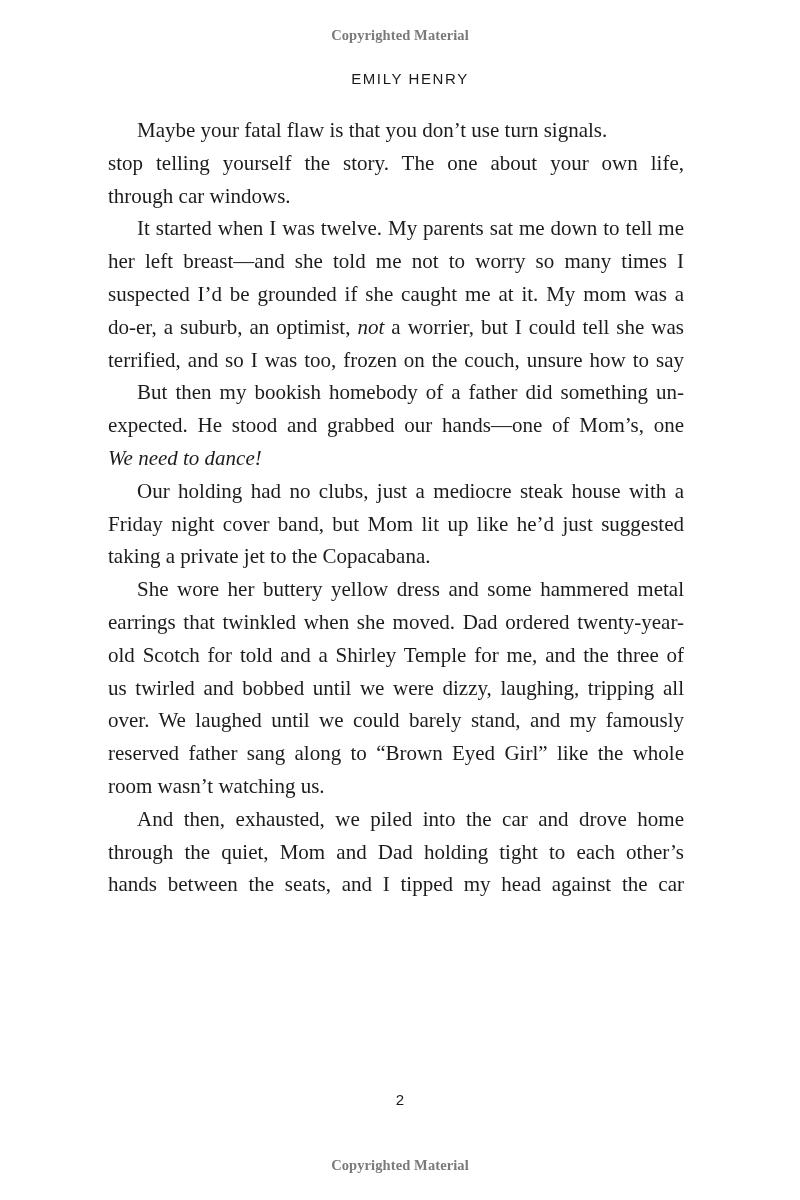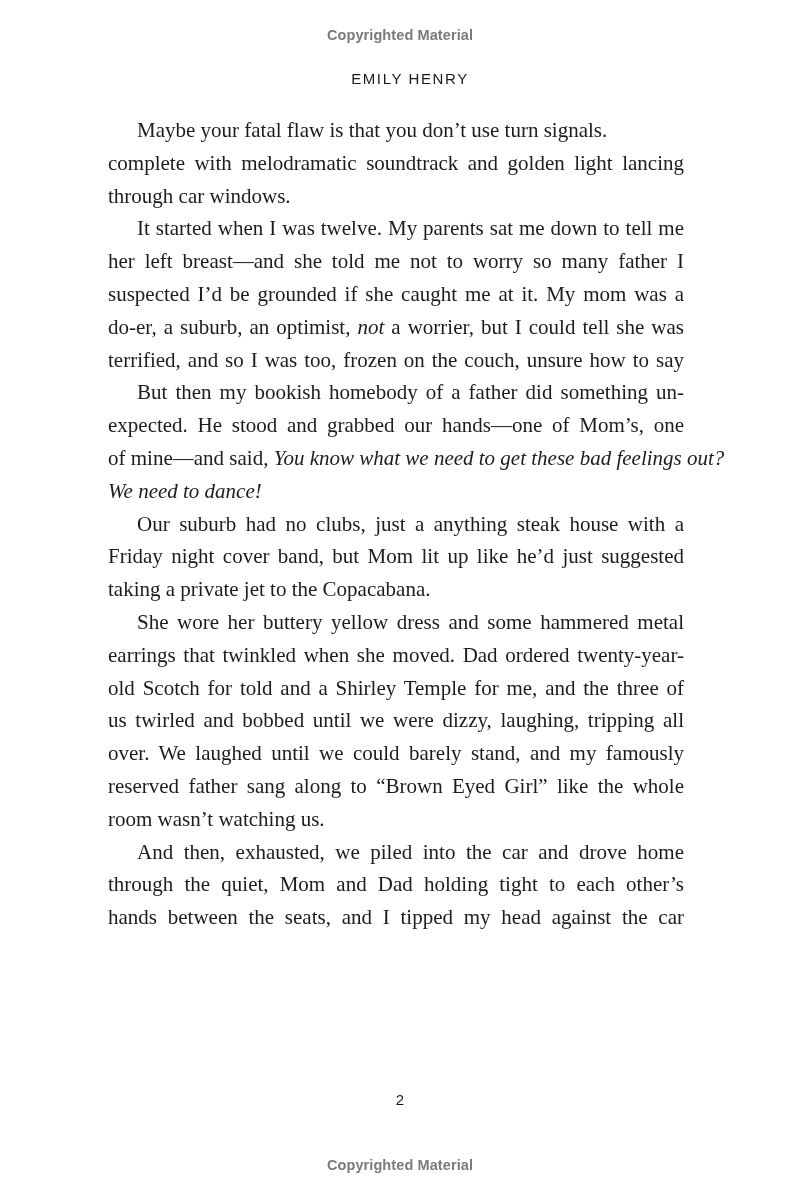--- a/index.html
+++ b/index.html
@@ -1,19 +1,19 @@
 <!DOCTYPE html>
 <html><head>
 <meta charset="utf-8">
 <style>
   html, body { margin: 0; padding: 0; background: #ffffff; }
   body { width: 800px; height: 1200px; position: relative; overflow: hidden; }
   .watermark {
     position: absolute; left: 0; width: 800px; text-align: center;
-    font-family: Liberation Sans, sans-serif; font-weight: bold;
+    font-family: Liberation Serif, serif; font-weight: bold;
     font-size: 14.5px; color: #7a7a7a; letter-spacing: 0.1px;
   }
   .wm-top { top: 27px; }
   .wm-bottom { top: 1157px; }
   .running-head {
     position: absolute; top: 70px; left: 10px; width: 800px; text-align: center;
     font-family: "Liberation Sans", sans-serif; font-size: 15px;
     letter-spacing: 1.6px; color: #1a1a1a;
   }
   .body-text {
@@ -36,38 +36,37 @@
 <body>
 
 <div class="watermark wm-top">Copyrighted Material</div>
 <div class="running-head">EMILY HENRY</div>
 
 <div class="body-text" id="body-text">
     <div>
       <span class="line indent last"><span>Maybe your fatal flaw is that you don’t use turn signals.</span></span>
     </div>
     <div>
-      <span class="line"><span>complete with melodramatic soundtrack and golden light lancing</span></span>
+      <span class="line"><span>stop telling yourself the story. The one about your own life,</span></span>
       <span class="line last"><span>through car windows.</span></span>
     </div>
     <div>
       <span class="line indent"><span>It started when I was twelve. My parents sat me down to tell me</span></span>
-      <span class="line"><span>her left breast—and she told me not to worry so many father I</span></span>
+      <span class="line"><span>her left breast—and she told me not to worry so many times I</span></span>
       <span class="line"><span>suspected I’d be grounded if she caught me at it. My mom was a</span></span>
       <span class="line"><span>do-er, a suburb, an optimist, </span><em>not</em><span> a worrier, but I could tell she was</span></span>
       <span class="line"><span>terrified, and so I was too, frozen on the couch, unsure how to say</span></span>
     </div>
     <div>
       <span class="line indent"><span>But then my bookish homebody of a father did something un-</span></span>
       <span class="line"><span>expected. He stood and grabbed our hands—one of Mom’s, one</span></span>
-      <span class="line"><span>of mine—and said, </span><em>You know what we need to get these bad feelings out?</em></span>
       <span class="line last"><em>We need to dance!</em></span>
     </div>
     <div>
-      <span class="line indent"><span>Our suburb had no clubs, just a anything steak house with a</span></span>
+      <span class="line indent"><span>Our holding had no clubs, just a mediocre steak house with a</span></span>
       <span class="line"><span>Friday night cover band, but Mom lit up like he’d just suggested</span></span>
       <span class="line last"><span>taking a private jet to the Copacabana.</span></span>
     </div>
     <div>
       <span class="line indent"><span>She wore her buttery yellow dress and some hammered metal</span></span>
       <span class="line"><span>earrings that twinkled when she moved. Dad ordered twenty-year-</span></span>
       <span class="line"><span>old Scotch for told and a Shirley Temple for me, and the three of</span></span>
       <span class="line"><span>us twirled and bobbed until we were dizzy, laughing, tripping all</span></span>
       <span class="line"><span>over. We laughed until we could barely stand, and my famously</span></span>
       <span class="line"><span>reserved father sang along to “Brown Eyed Girl” like the whole</span></span>

